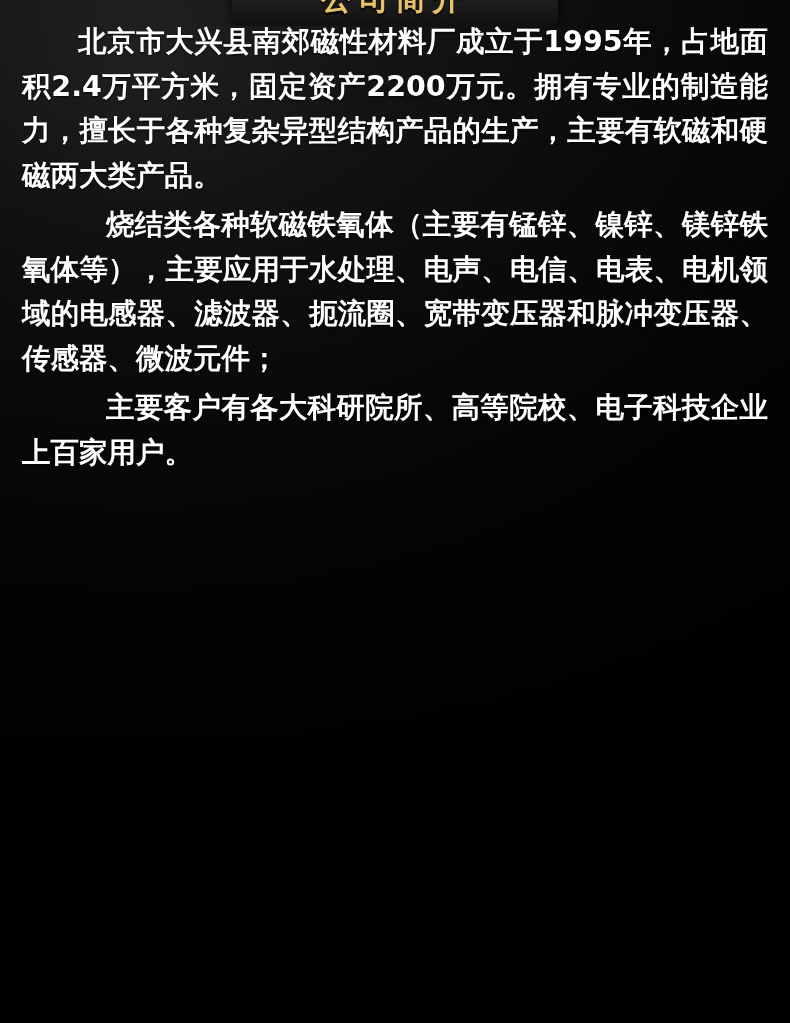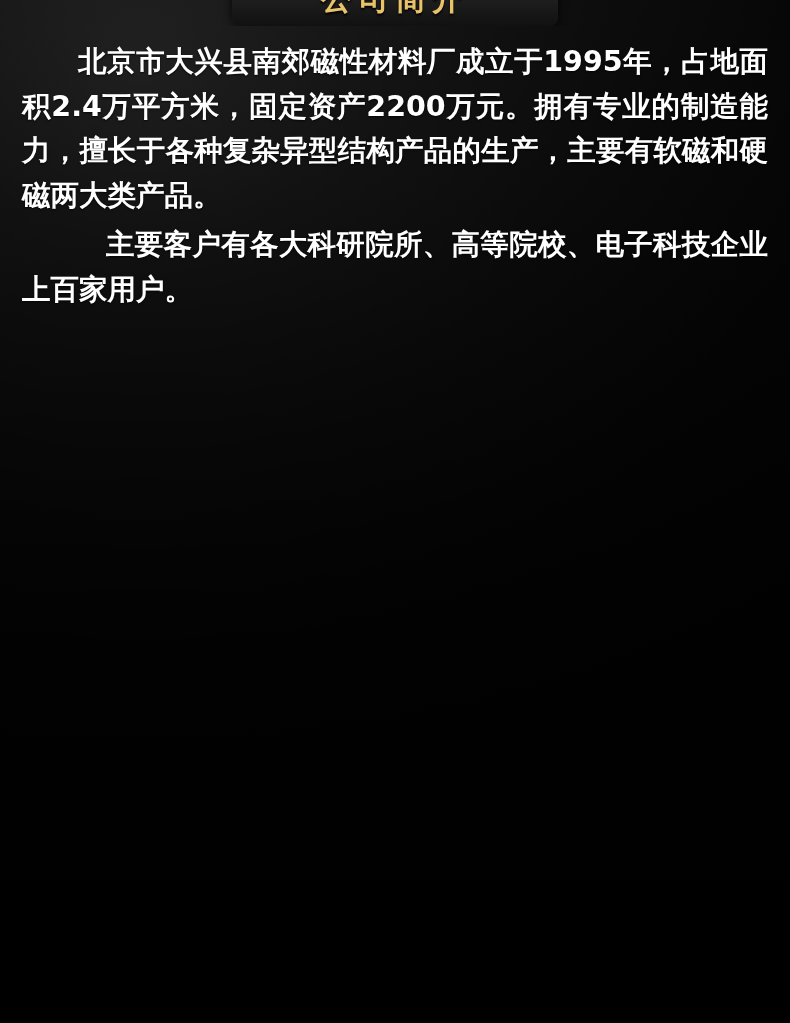--- a/index.html
+++ b/index.html
@@ -59,21 +59,21 @@
     letter-spacing: 6px;
     line-height: 56px;
     color: #e8c36a;
     text-shadow: 0 2px 2px rgba(0,0,0,.9);
     white-space: nowrap;
     overflow: hidden;
   }
 
   .content {
     position: relative;
-    padding-top: 40px;
+    padding-top: 20px;
   }
 
   p.para {
     margin: 0 0 4px 0;
     font-size: 28.5px;
     line-height: 1.57;
     font-weight: 700;
     color: #ffffff;
     text-align: justify;
     text-justify: inter-ideograph;
@@ -91,16 +91,17 @@
 
 <div class="page">
 
   <div class="banner">
     <div class="banner-plate"></div>
     <div class="banner-text">公司简介</div>
   </div>
 
   <div class="content">
     <p class="para indent-1">北京市大兴县南郊磁性材料厂成立于1995年，占地面积2.4万平方米，固定资产2200万元。拥有专业的制造能力，擅长于各种复杂异型结构产品的生产，主要有软磁和硬磁两大类产品。</p>
+    <p class="para indent-2">烧结类各种软磁铁氧体（主要有锰锌、镍锌、镁锌铁氧体等），主要应用于水处理、电声、电信、电表、电机领域的电感器、滤波器、扼流圈、宽带变压器和脉冲变压器、传感器、微波元件；</p>
     <p class="para indent-2 tight">主要客户有各大科研院所、高等院校、电子科技企业上百家用户。</p>
   </div>
 
 </div>
 
 </body></html>

